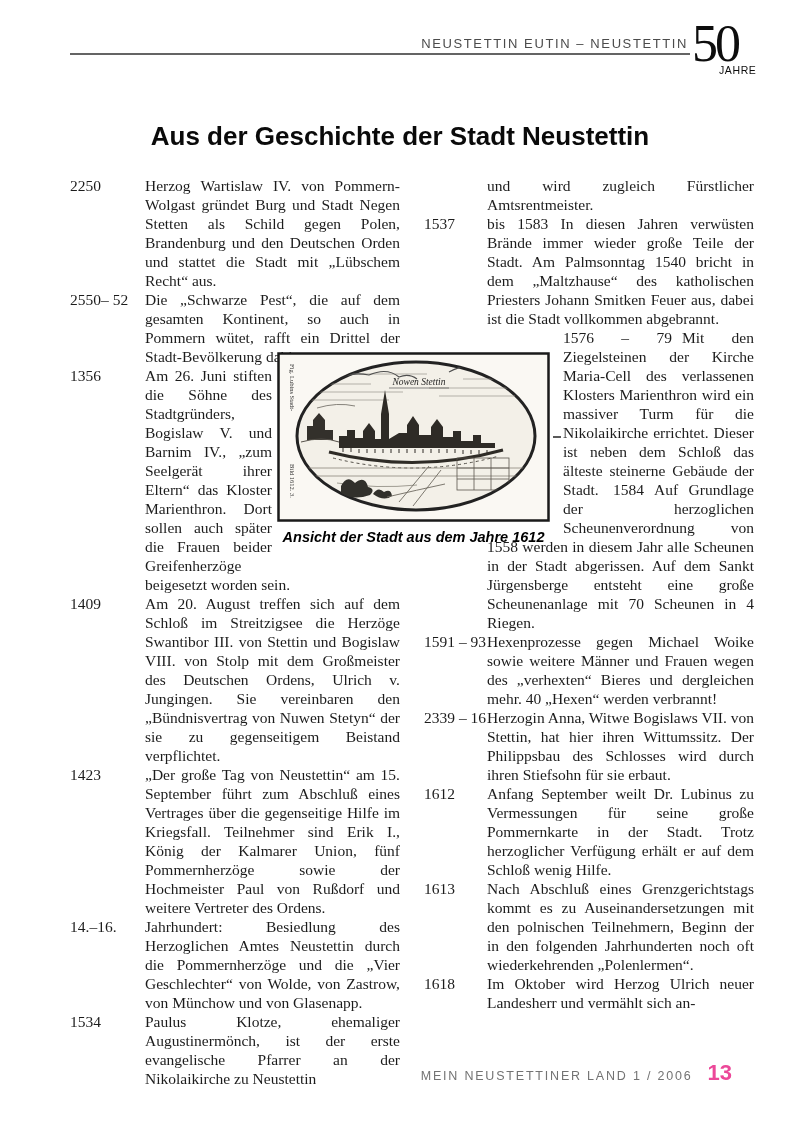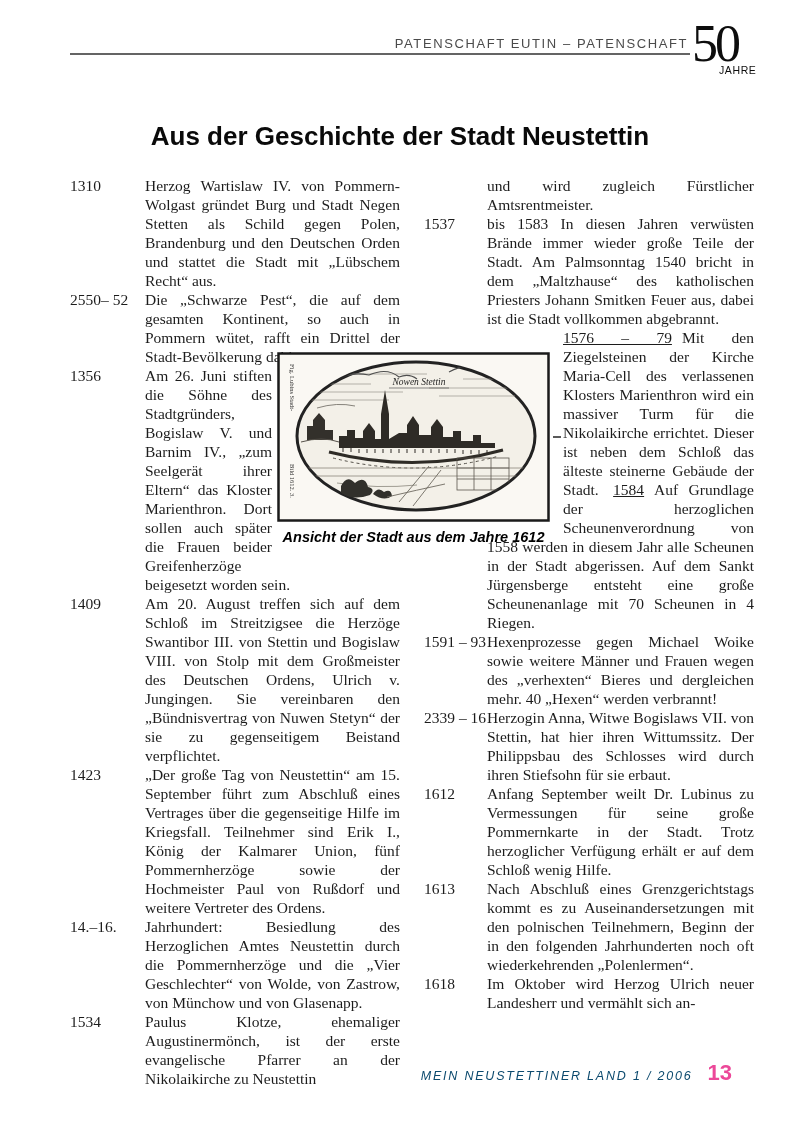--- a/index.html
+++ b/index.html
@@ -31,59 +31,59 @@
   .col{position:absolute;top:176px;width:330px;font-size:15.5px;line-height:19px;}
   .col-left{left:70px;}
   .col-right{left:424px;}
   .entry{display:flex;align-items:flex-start;}
   .entry .year{flex:0 0 auto;white-space:nowrap;}
   .col-left .year{width:75px;}
   .col-right .year{width:63px;}
   .entry .text{flex:1 1 auto;text-align:justify;hyphens:none;}
   .float-right-spacer{float:right;width:128px;height:192px;}
   .float-left-spacer{float:left;width:76px;height:205px;}
-  .inline-year{padding-right:10px;text-decoration:underline;}
+  .inline-year{padding-right:10px;}
   .inline-year.second{padding-left:4px;}
   
   .figure{position:absolute;left:277px;top:352px;width:273px;}
   .figure svg{display:block;width:273px;height:170px;}
   .figure .caption{
     margin-top:7px;text-align:center;
     font-family:"Liberation Sans", sans-serif;font-style:italic;font-weight:bold;
     font-size:14.5px;color:#000000;
   }
   .artifact-dash{position:absolute;left:553px;top:436px;width:8px;height:2px;background:#5a5a5a;}
   
   .footer{
     position:absolute;top:1060px;right:68px;display:flex;align-items:baseline;gap:15px;
   }
   .footer .journal{
-    font-family:"Liberation Sans", sans-serif;font-size:12.5px;letter-spacing:1.8px;color:#0c4a6e;font-style:italic;
+    font-family:"Liberation Sans", sans-serif;font-size:12.5px;letter-spacing:1.8px;color:#737373;
   }
   .footer .pagenum{
     font-family:"Liberation Sans", sans-serif;font-weight:bold;font-size:22px;color:#ec4899;
   }
 </style>
 </head>
 <body>
 
 <div class="page">
 
-  <div class="hdr-label">PATENSCHAFT EUTIN – PATENSCHAFT</div>
+  <div class="hdr-label">NEUSTETTIN EUTIN – NEUSTETTIN</div>
   <div class="hdr-rule"></div>
   <div class="hdr-logo">
     <span class="big">50</span>
     <span class="small">JAHRE</span>
   </div>
 
   <h1 class="title">Aus der Geschichte der Stadt Neustettin</h1>
 
   <div class="col col-left">
     <div class="entry">
-      <div class="year">1310</div>
+      <div class="year">2250</div>
       <div class="text">Herzog Wartislaw IV. von Pommern-Wolgast gründet Burg und Stadt Negen Stetten als Schild gegen Polen, Brandenburg und den Deutschen Orden und stattet die Stadt mit „Lübschem Recht“ aus.</div>
     </div>
     <div class="entry">
       <div class="year">2550– 52</div>
       <div class="text">Die „Schwarze Pest“, die auf dem gesamten Kontinent, so auch in Pommern wütet, rafft ein Drittel der Stadt-Bevölkerung dahin.</div>
     </div>
     <div class="entry">
       <div class="year">1356</div>
       <div class="text"><span class="float-right-spacer"></span><span>Am 26. Juni stiften die Söhne des Stadtgründers, Bogislaw V. und Barnim IV., „zum Seelgerät ihrer Eltern“ das Kloster Marienthron. Dort sollen auch später die Frauen beider Greifenherzöge beigesetzt worden sein.</span></div>
     </div>

